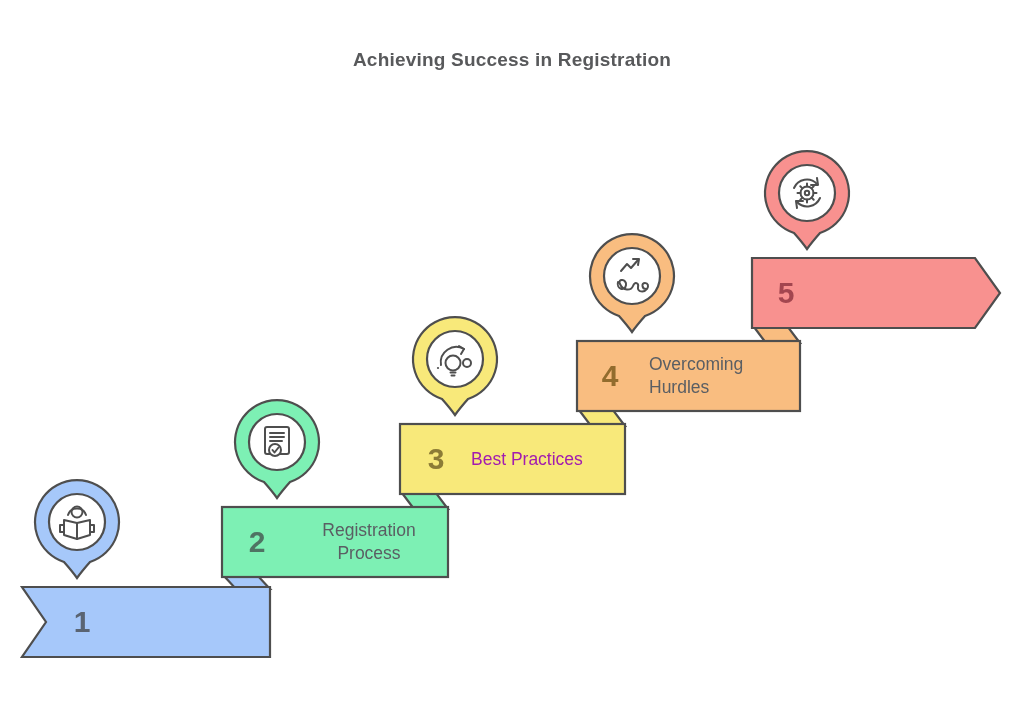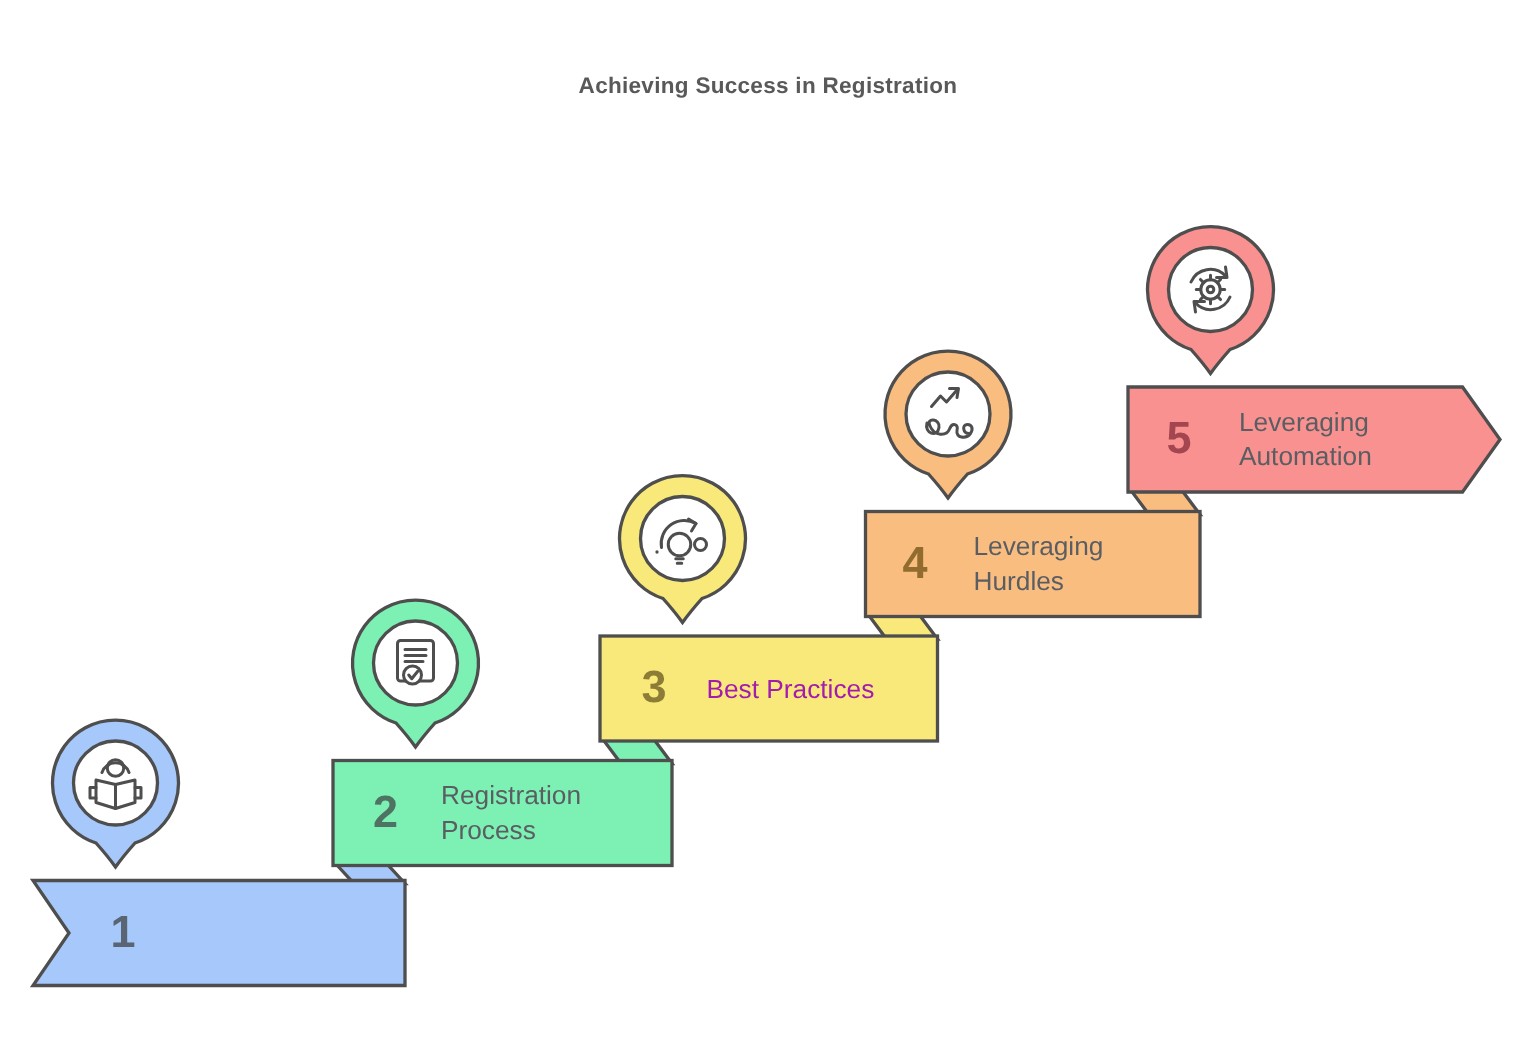--- a/index.html
+++ b/index.html
@@ -2,21 +2,21 @@
 <html><head>
 <meta charset="utf-8">
 <style>
   html,body { margin:0; padding:0; background:#ffffff; }
   #stage {
     position:relative; width:1024px; height:706px; background:#ffffff;
     font-family:"Liberation Sans", sans-serif; overflow:hidden;
   }
   #title {
     position:absolute; top:49px; left:0; width:100%;
-    text-align:center; font-size:15px; font-weight:bold; color:#58595b;
+    text-align:center; font-size:19px; font-weight:bold; color:#58595b;
     letter-spacing:0.2px;
   }
   #shapes { position:absolute; top:0; left:0; }
   .num {
     position:absolute; width:40px; text-align:center;
     font-size:30px; font-weight:bold; line-height:42px;
   }
   .lbl {
     position:absolute; width:150px; font-size:17.5px; line-height:23px;
     color:#5a5e63;
@@ -101,18 +101,17 @@
       <polygon points="752,258 975,258 1000,293 975,328 752,328"></polygon>
     </g>
   </svg>
 
   <div class="num" style="left: 62px; top: 601px; color: rgb(90, 100, 114);">1</div>
   <div class="num" style="left: 237px; top: 521px; color: rgb(79, 115, 99);">2</div>
   <div class="num" style="left: 416px; top: 438px; color: rgb(140, 124, 54);">3</div>
   <div class="num" style="left: 590px; top: 355px; color: rgb(146, 108, 46);">4</div>
   <div class="num" style="left: 766px; top: 272px; color: rgb(163, 70, 79);">5</div>
 
-  <div class="lbl" style="left: 294px; top: 519px; color: rgb(90, 94, 99);">Registration Process</div>
+  <div class="lbl" style="left: 294px; top: 519px; color: rgb(90, 94, 99); text-align: center;">Registration Process</div>
   <div class="lbl" style="left: 471px; top: 448px; color: #a21caf;">Best Practices</div>
-  <div class="lbl" style="left: 649px; top: 353px; color: rgb(90, 94, 99);">Leveraging Hurdles</div>
-  <div class="lbl" style="left: 826px; top: 270px; color: rgb(90, 94, 99);">Leveraging Automation</div>
+  <div class="lbl" style="left: 649px; top: 353px; color: rgb(90, 94, 99);">Overcoming Hurdles</div>
 
 </div>
 
 </body></html>

